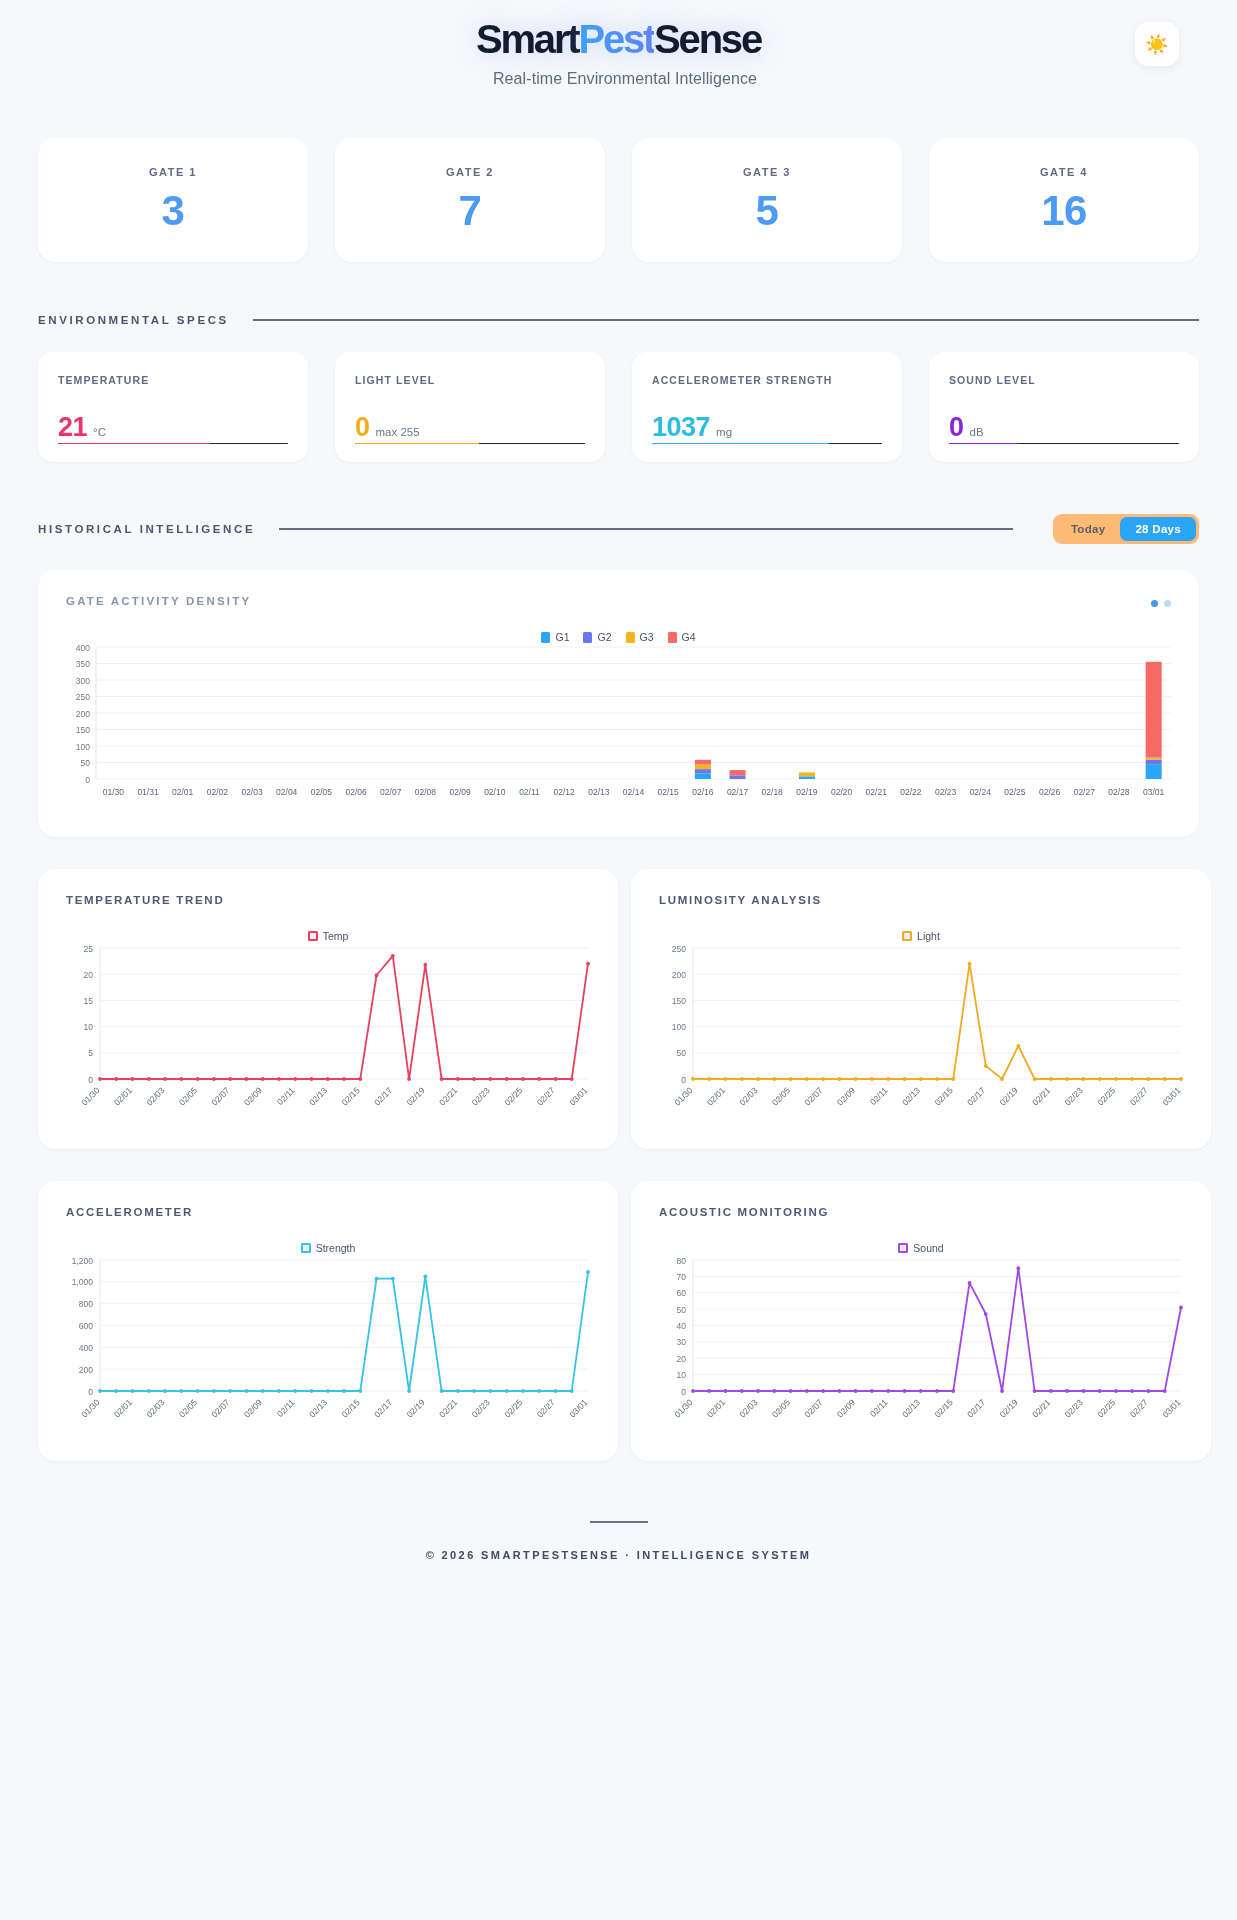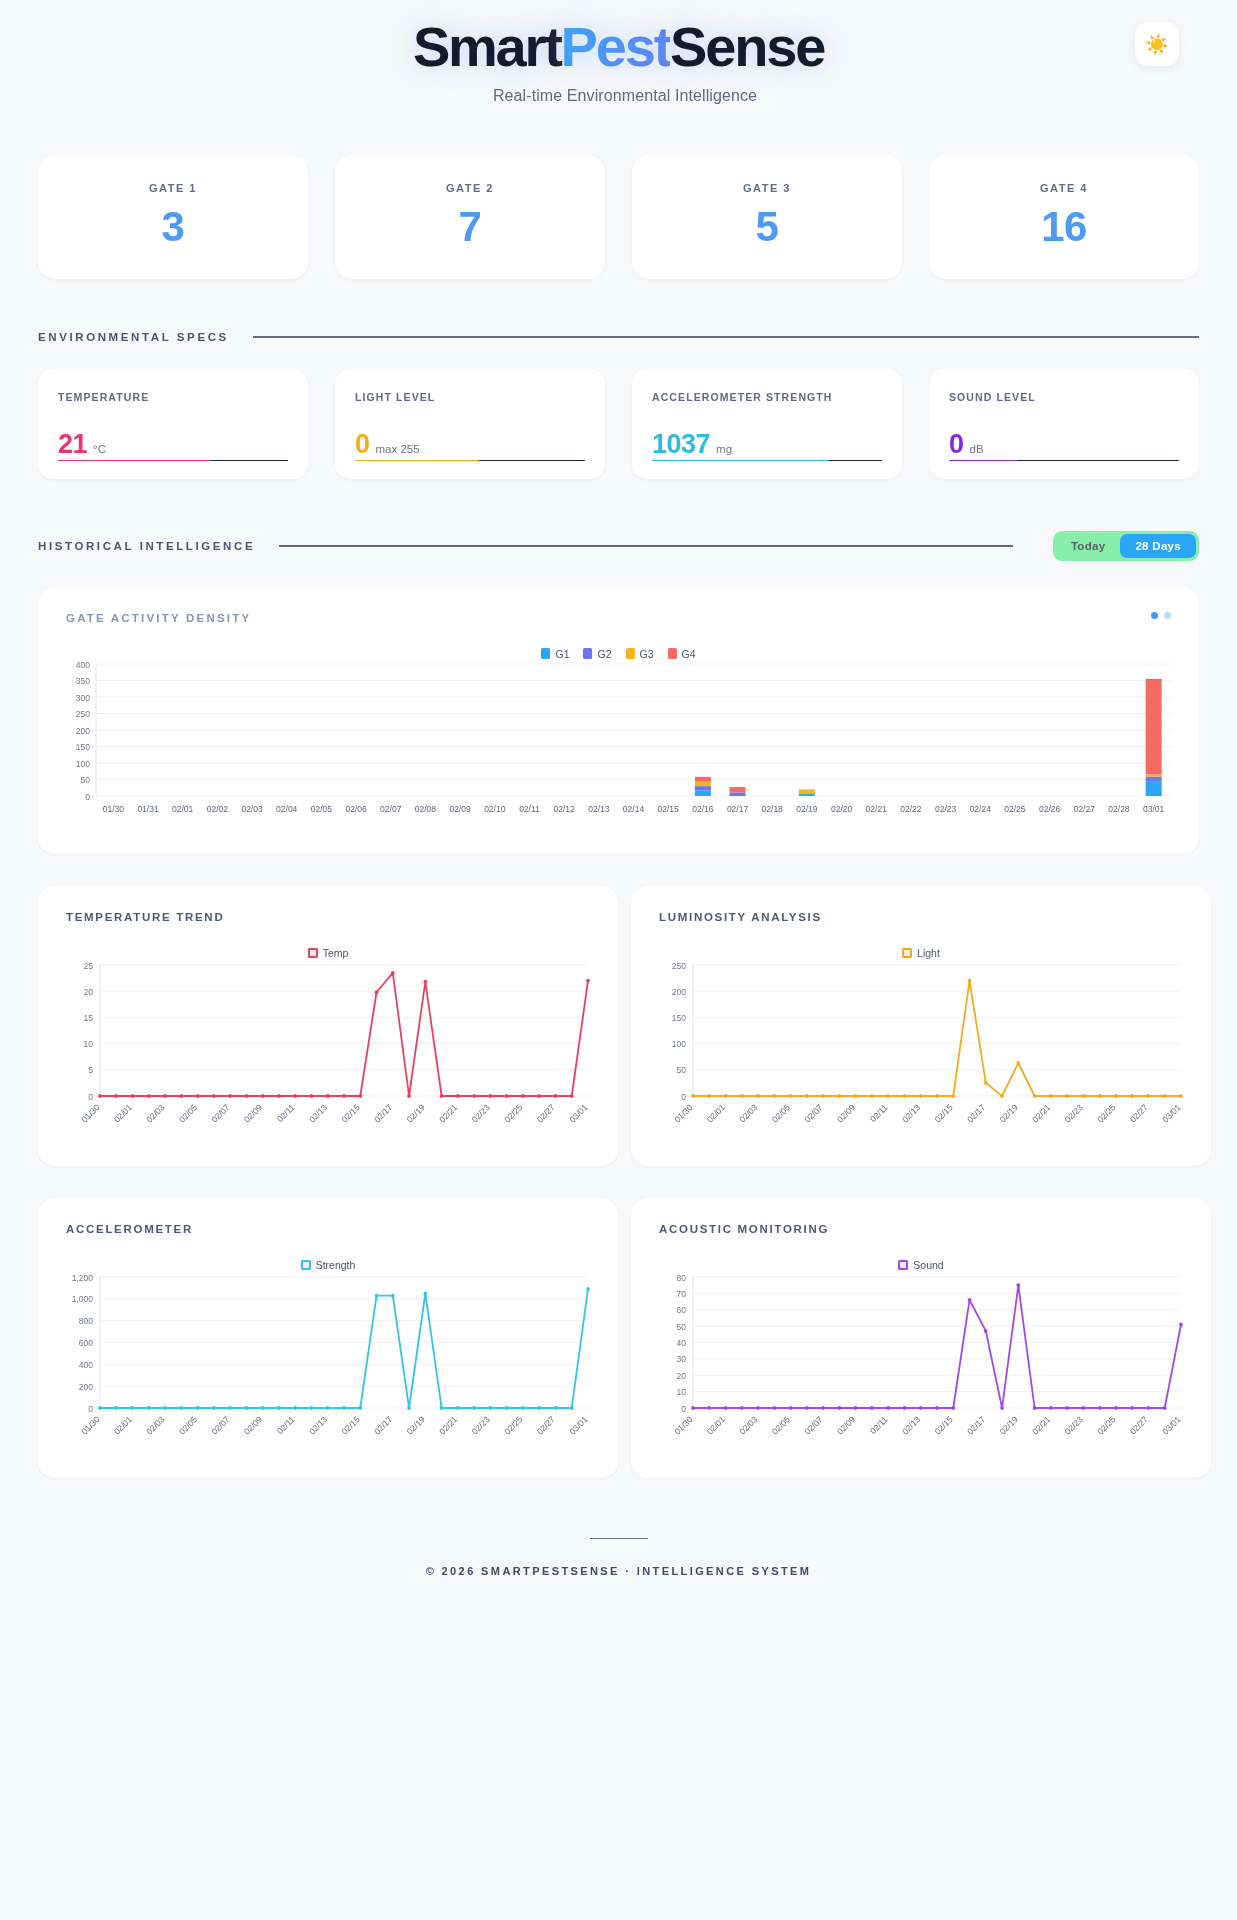--- a/index.html
+++ b/index.html
@@ -17,21 +17,21 @@
   .header { position: relative; padding-top: 18px; text-align: center; }
   .theme-toggle {
     position: absolute; top: 22px; right: 58px;
     width: 44px; height: 44px; border-radius: 13px;
     background: #ffffff;
     box-shadow: 0 2px 8px rgba(60,80,120,0.09);
     display: flex; align-items: center; justify-content: center;
     cursor: pointer; font-size: 19px; line-height: 1;
   }
   .logo {
-    font-size: 56px; font-weight: 700; letter-spacing: -2.2px;
+    font-size: 40px; font-weight: 700; letter-spacing: -2.2px;
     line-height: 1.05;
     text-shadow: 0 0 26px rgba(130,180,255,0.45);
     display: inline-block;
   }
   .logo .seg-smart { color: #131b2e; }
   .logo .seg-pest  {
     background: linear-gradient(95deg, #37a0f4 0%, #5c7cf5 100%);
     -webkit-background-clip: text; background-clip: text; color: transparent;
   }
   .logo .seg-sense { color: #131b2e; }
@@ -88,38 +88,38 @@
   .spec-value { font-size: 27px; font-weight: 700; letter-spacing: -0.5px; }
   .spec-unit { font-size: 11.5px; color: #6b7687; font-weight: 400; }
   .spec-bar {
     margin-top: auto; height: 3.5px; border-radius: 2px;
     background: #1d2736; position: relative; overflow: hidden;
   }
   .spec-bar span { display: block; height: 100%; border-radius: 2px; }
 
   
   .range-toggle {
-    display: flex; align-items: center; background: #86efac;
+    display: flex; align-items: center; background: #fdba74;
     border-radius: 9px; padding: 3px; margin-left: 16px;
   }
   .range-btn {
     font-size: 11.5px; font-weight: 700; letter-spacing: 0.3px;
     padding: 6px 15px; border-radius: 7px; cursor: pointer;
     color: #5b6068; background: transparent; border: none;
     font-family: "Liberation Sans", sans-serif;
   }
   .range-btn.active { background: #2ba5f7; color: #ffffff; }
 
   
   .panel {
     background: #ffffff; border-radius: 17px;
     box-shadow: 0 1px 3px rgba(70,90,130,0.07);
   }
   .panel-head {
-    display: flex; align-items: flex-start; justify-content: space-between;
+    display: flex; align-items: flex-end; justify-content: space-between;
     padding: 25px 28px 0 28px;
   }
   .panel-title {
     font-size: 11.5px; font-weight: 700; letter-spacing: 2.2px;
     color: #8895ae; text-transform: uppercase;
   }
   .dots { display: flex; gap: 6px; align-items: center; }
   .dot { width: 7px; height: 7px; border-radius: 50%; background: #3e9af2; }
   .dot.faded { background: #bcd9f6; }
 

